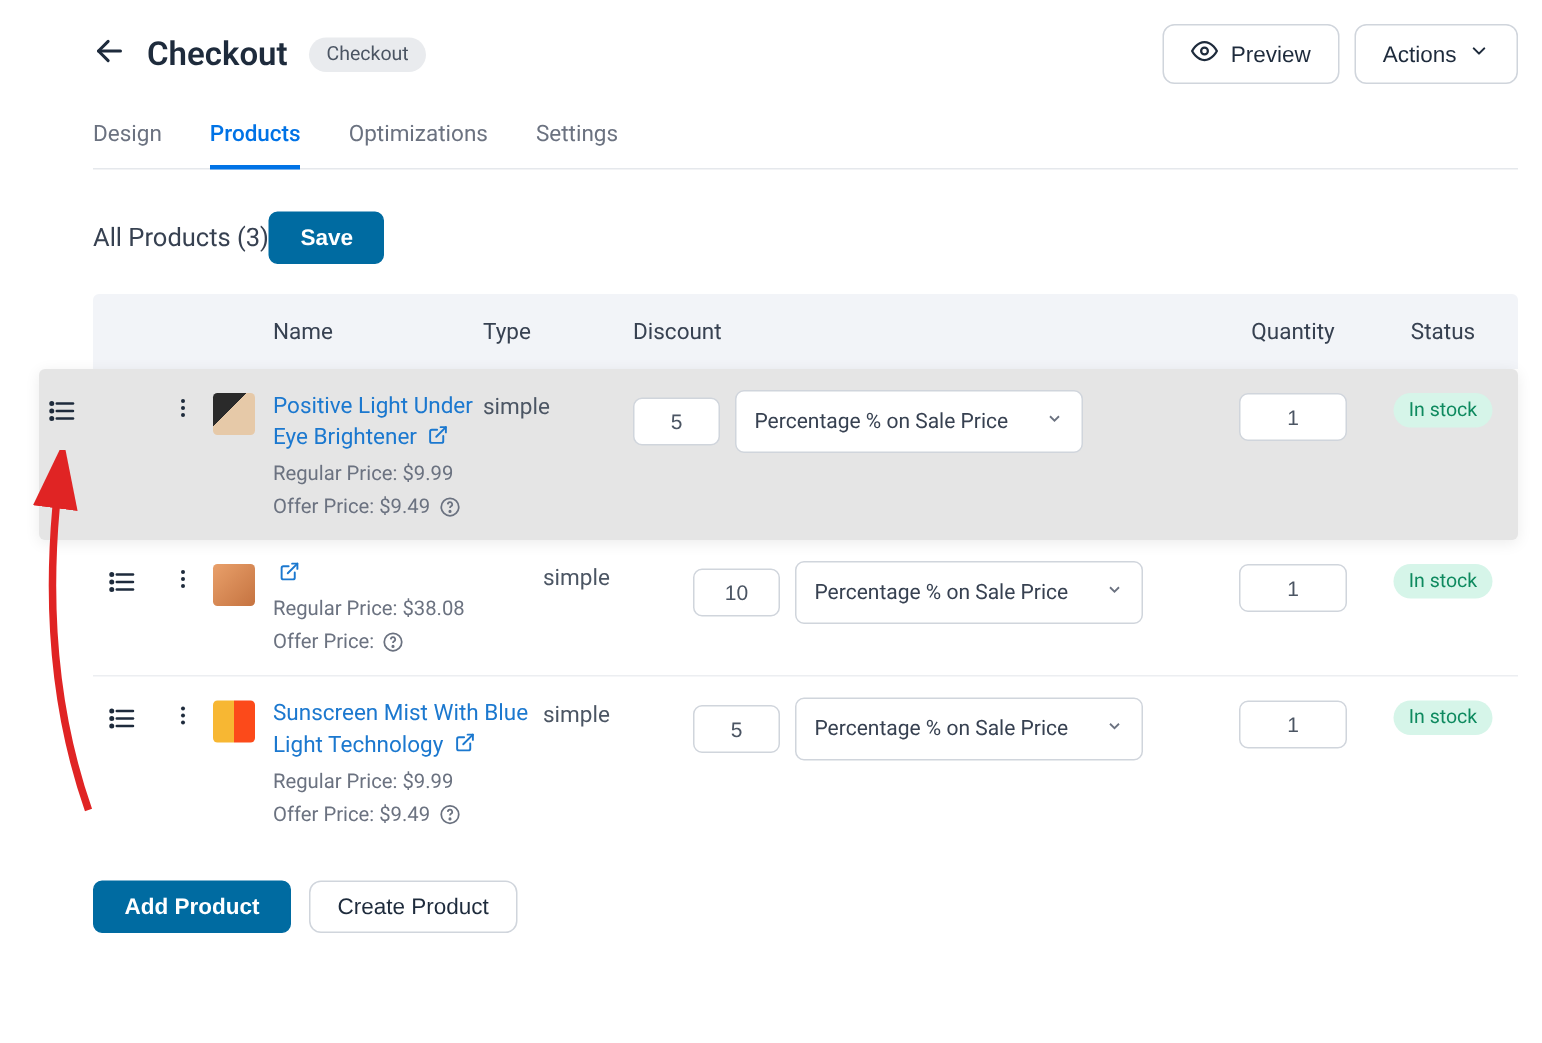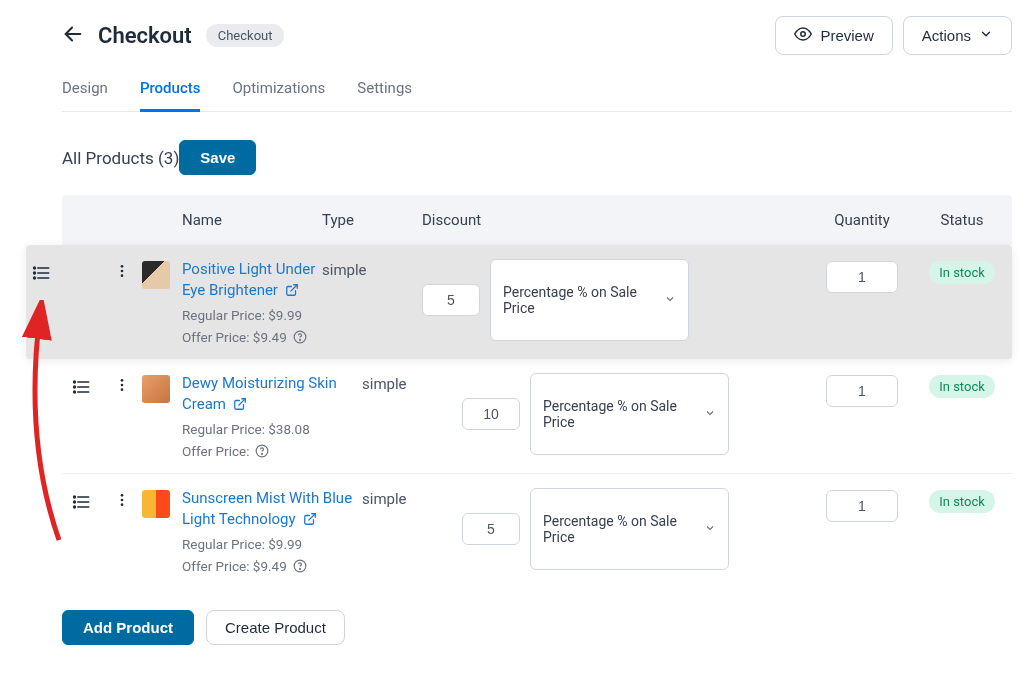--- a/index.html
+++ b/index.html
@@ -41,21 +41,21 @@
 .thumb-1 { background: linear-gradient(135deg,#2a2a2a 40%,#e6c9a8 40%); }
 .thumb-2 { background: linear-gradient(135deg,#e9a06a,#c57340); }
 .thumb-3 { background: linear-gradient(90deg,#f7b733 50%,#fc4a1a 50%); }
 .prod-name { color: #1b78cf; font-size: 15px; line-height: 1.4; cursor: pointer; display: inline; }
 .ext-icon { color: #1b78cf; margin-left: 4px; vertical-align: middle; }
 .price-line { color: #6b7280; font-size: 13.5px; margin-top: 6px; display: flex; align-items: center; gap: 6px; }
 .help-icon { display:inline-flex; color:#6b7280; }
 .type-txt { color: #4b5563; font-size: 15px; padding-top: 2px; }
 .disc-wrap { display: flex; gap: 10px; align-items: center; }
 .num-input { width: 58px; padding: 7px 8px; border: 1px solid #d0d5dc; border-radius: 6px; text-align: center; font-size: 14px; color: #4b5563; }
-.select-box { display: flex; align-items: center; justify-content: space-between; border: 1px solid #d0d5dc; border-radius: 6px; padding: 24px 12px; width: 199px; color: #374151; font-size: 14px; cursor: pointer; background:#fff; }
+.select-box { display: flex; align-items: center; justify-content: space-between; border: 1px solid #d0d5dc; border-radius: 6px; padding: 12px 12px; width: 232px; color: #374151; font-size: 14px; cursor: pointer; background:#fff; }
 .qty-input { width: 72px; padding: 7px 8px; border: 1px solid #d0d5dc; border-radius: 6px; text-align: center; font-size: 14px; color: #4b5563; }
 .status-badge { display: inline-block; background: #d6f5e9; color: #0e8a5f; padding: 4px 10px; border-radius: 999px; font-size: 13px; }
 
 .product-row .col-handle, .product-row .col-menu { display:flex; justify-content:center; padding-top:4px; }
 .product-row .col-thumb { padding-top:2px; }
 .product-row .col-qty, .product-row .col-status { padding-top:2px; }
 
 .footer-actions { display: flex; gap: 12px; margin-top: 22px; }
 
 .arrow-annot { position: absolute; left: 4px; top: 300px; pointer-events: none; }
@@ -202,21 +202,20 @@
         <span class="menu-icon">
       <svg width="16" height="16" viewBox="0 0 24 24" fill="#1e2b3c">
             <circle cx="12" cy="5" r="2"></circle>
             <circle cx="12" cy="12" r="2"></circle>
             <circle cx="12" cy="19" r="2"></circle>
           </svg>
     </span>
       </div>
     <div class="col-thumb"><span class="thumb thumb-2"></span></div>
     <div class="wide-name">
-      <span class="prod-name">Dewy Moisturizing Skin Cream</span>
       <span class="ext-icon">
         <svg width="14" height="14" viewBox="0 0 24 24" fill="none" stroke="#1b78cf" stroke-width="2.2" stroke-linecap="round" stroke-linejoin="round">
             <path d="M18 13v6a2 2 0 0 1-2 2H5a2 2 0 0 1-2-2V8a2 2 0 0 1 2-2h6"></path>
             <polyline points="15 3 21 3 21 9"></polyline>
             <line x1="10" y1="14" x2="21" y2="3"></line>
           </svg>
       </span>
       <div class="price-line">Regular Price: $38.08</div>
       <div class="price-line">
         <span>Offer Price:</span>

